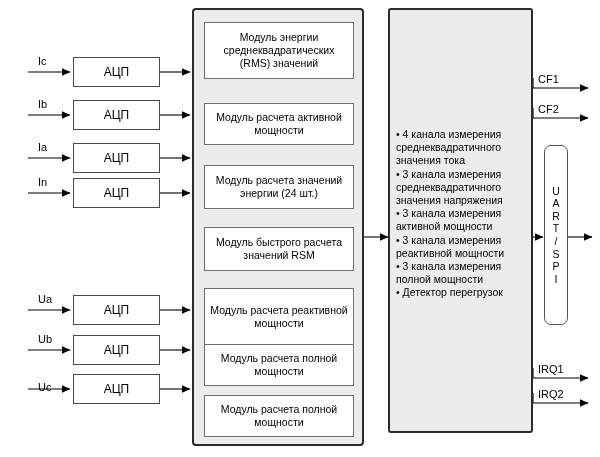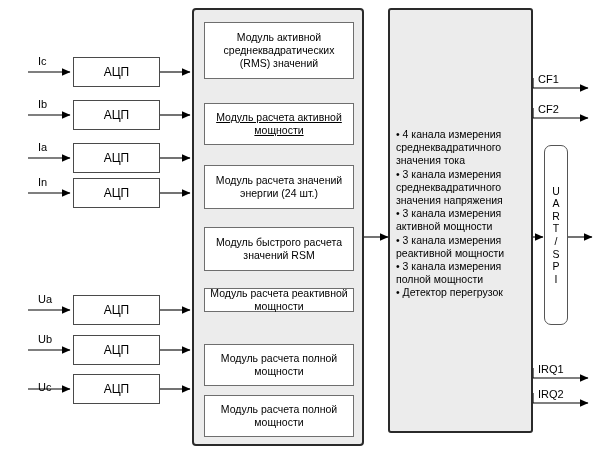--- a/index.html
+++ b/index.html
@@ -179,25 +179,25 @@
   <div class="adc-box" style="left:73px; top:57px; width:87px; height:30px;">АЦП</div>
   <div class="adc-box" style="left:73px; top:100px; width:87px; height:30px;">АЦП</div>
   <div class="adc-box" style="left:73px; top:143px; width:87px; height:30px;">АЦП</div>
   <div class="adc-box" style="left:73px; top:178px; width:87px; height:30px;">АЦП</div>
   <div class="adc-box" style="left:73px; top:295px; width:87px; height:30px;">АЦП</div>
   <div class="adc-box" style="left:73px; top:335px; width:87px; height:30px;">АЦП</div>
   <div class="adc-box" style="left:73px; top:374px; width:87px; height:30px;">АЦП</div>
 
   <div class="panel panel-mid" style="left:192px; top:8px; width:172px; height:438px;">
 
-    <div class="module" style="left:10px; top:12px; width:150px; height:57px;">Модуль активной среднеквадратических (RMS) значений</div>
-    <div class="module" style="left:10px; top:93px; width:150px; height:42px;text-decoration:underline;">Модуль расчета активной мощности</div>
+    <div class="module" style="left:10px; top:12px; width:150px; height:57px;">Модуль энергии среднеквадратических (RMS) значений</div>
+    <div class="module" style="left:10px; top:93px; width:150px; height:42px;">Модуль расчета активной мощности</div>
     <div class="module" style="left:10px; top:155px; width:150px; height:44px;">Модуль расчета значений энергии (24 шт.)</div>
     <div class="module" style="left:10px; top:217px; width:150px; height:44px;">Модуль быстрого расчета значений RSM</div>
-    <div class="module" style="left:10px; top:278px; width:150px; height:24px;">Модуль расчета реактивной мощности</div>
+    <div class="module" style="left:10px; top:278px; width:150px; height:57px;">Модуль расчета реактивной мощности</div>
     <div class="module" style="left:10px; top:334px; width:150px; height:42px;">Модуль расчета полной мощности</div>
     <div class="module" style="left:10px; top:385px; width:150px; height:42px;">Модуль расчета полной мощности</div>
   </div>
 
   <div class="panel" style="left:388px; top:8px; width:145px; height:425px;">
 
     <div class="feature-list" style="left:6px; top:118px; width:133px;">
       <span class="bullet-row">• 4 канала измерения среднеквадратичного значения тока</span>
       <span class="bullet-row">• 3 канала измерения среднеквадратичного значения напряжения</span>
       <span class="bullet-row">• 3 канала измерения активной мощности</span>

